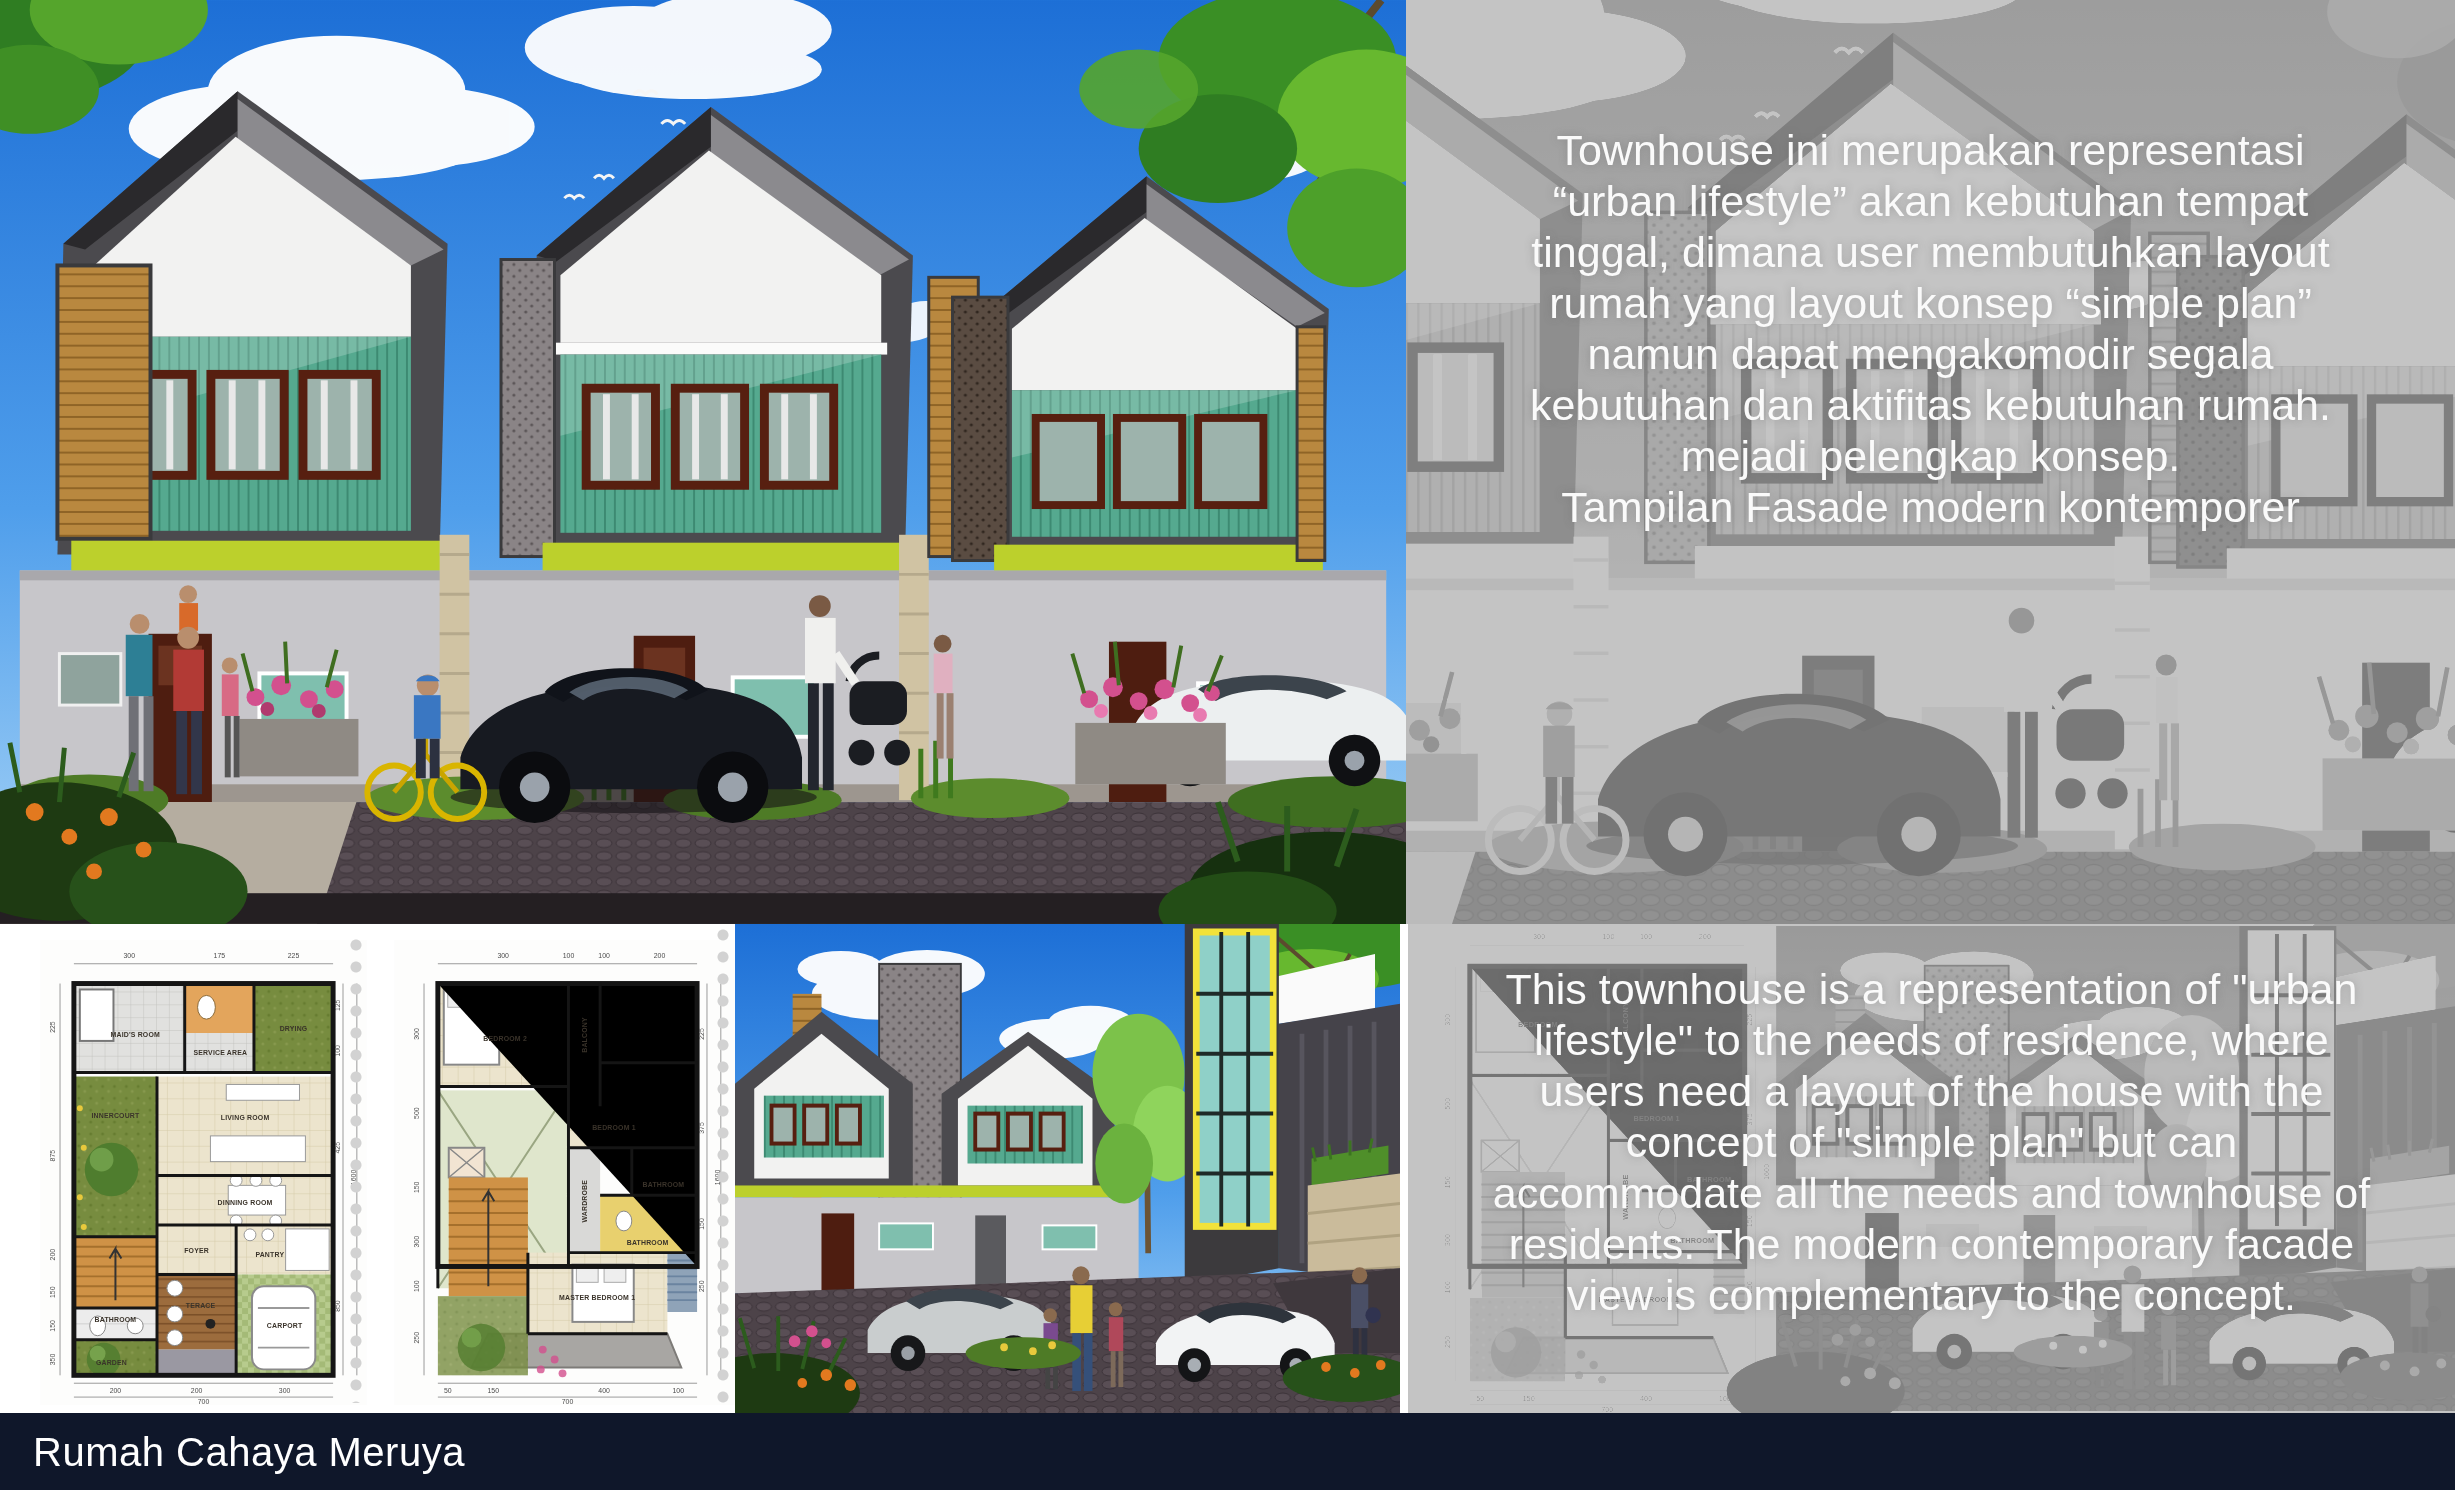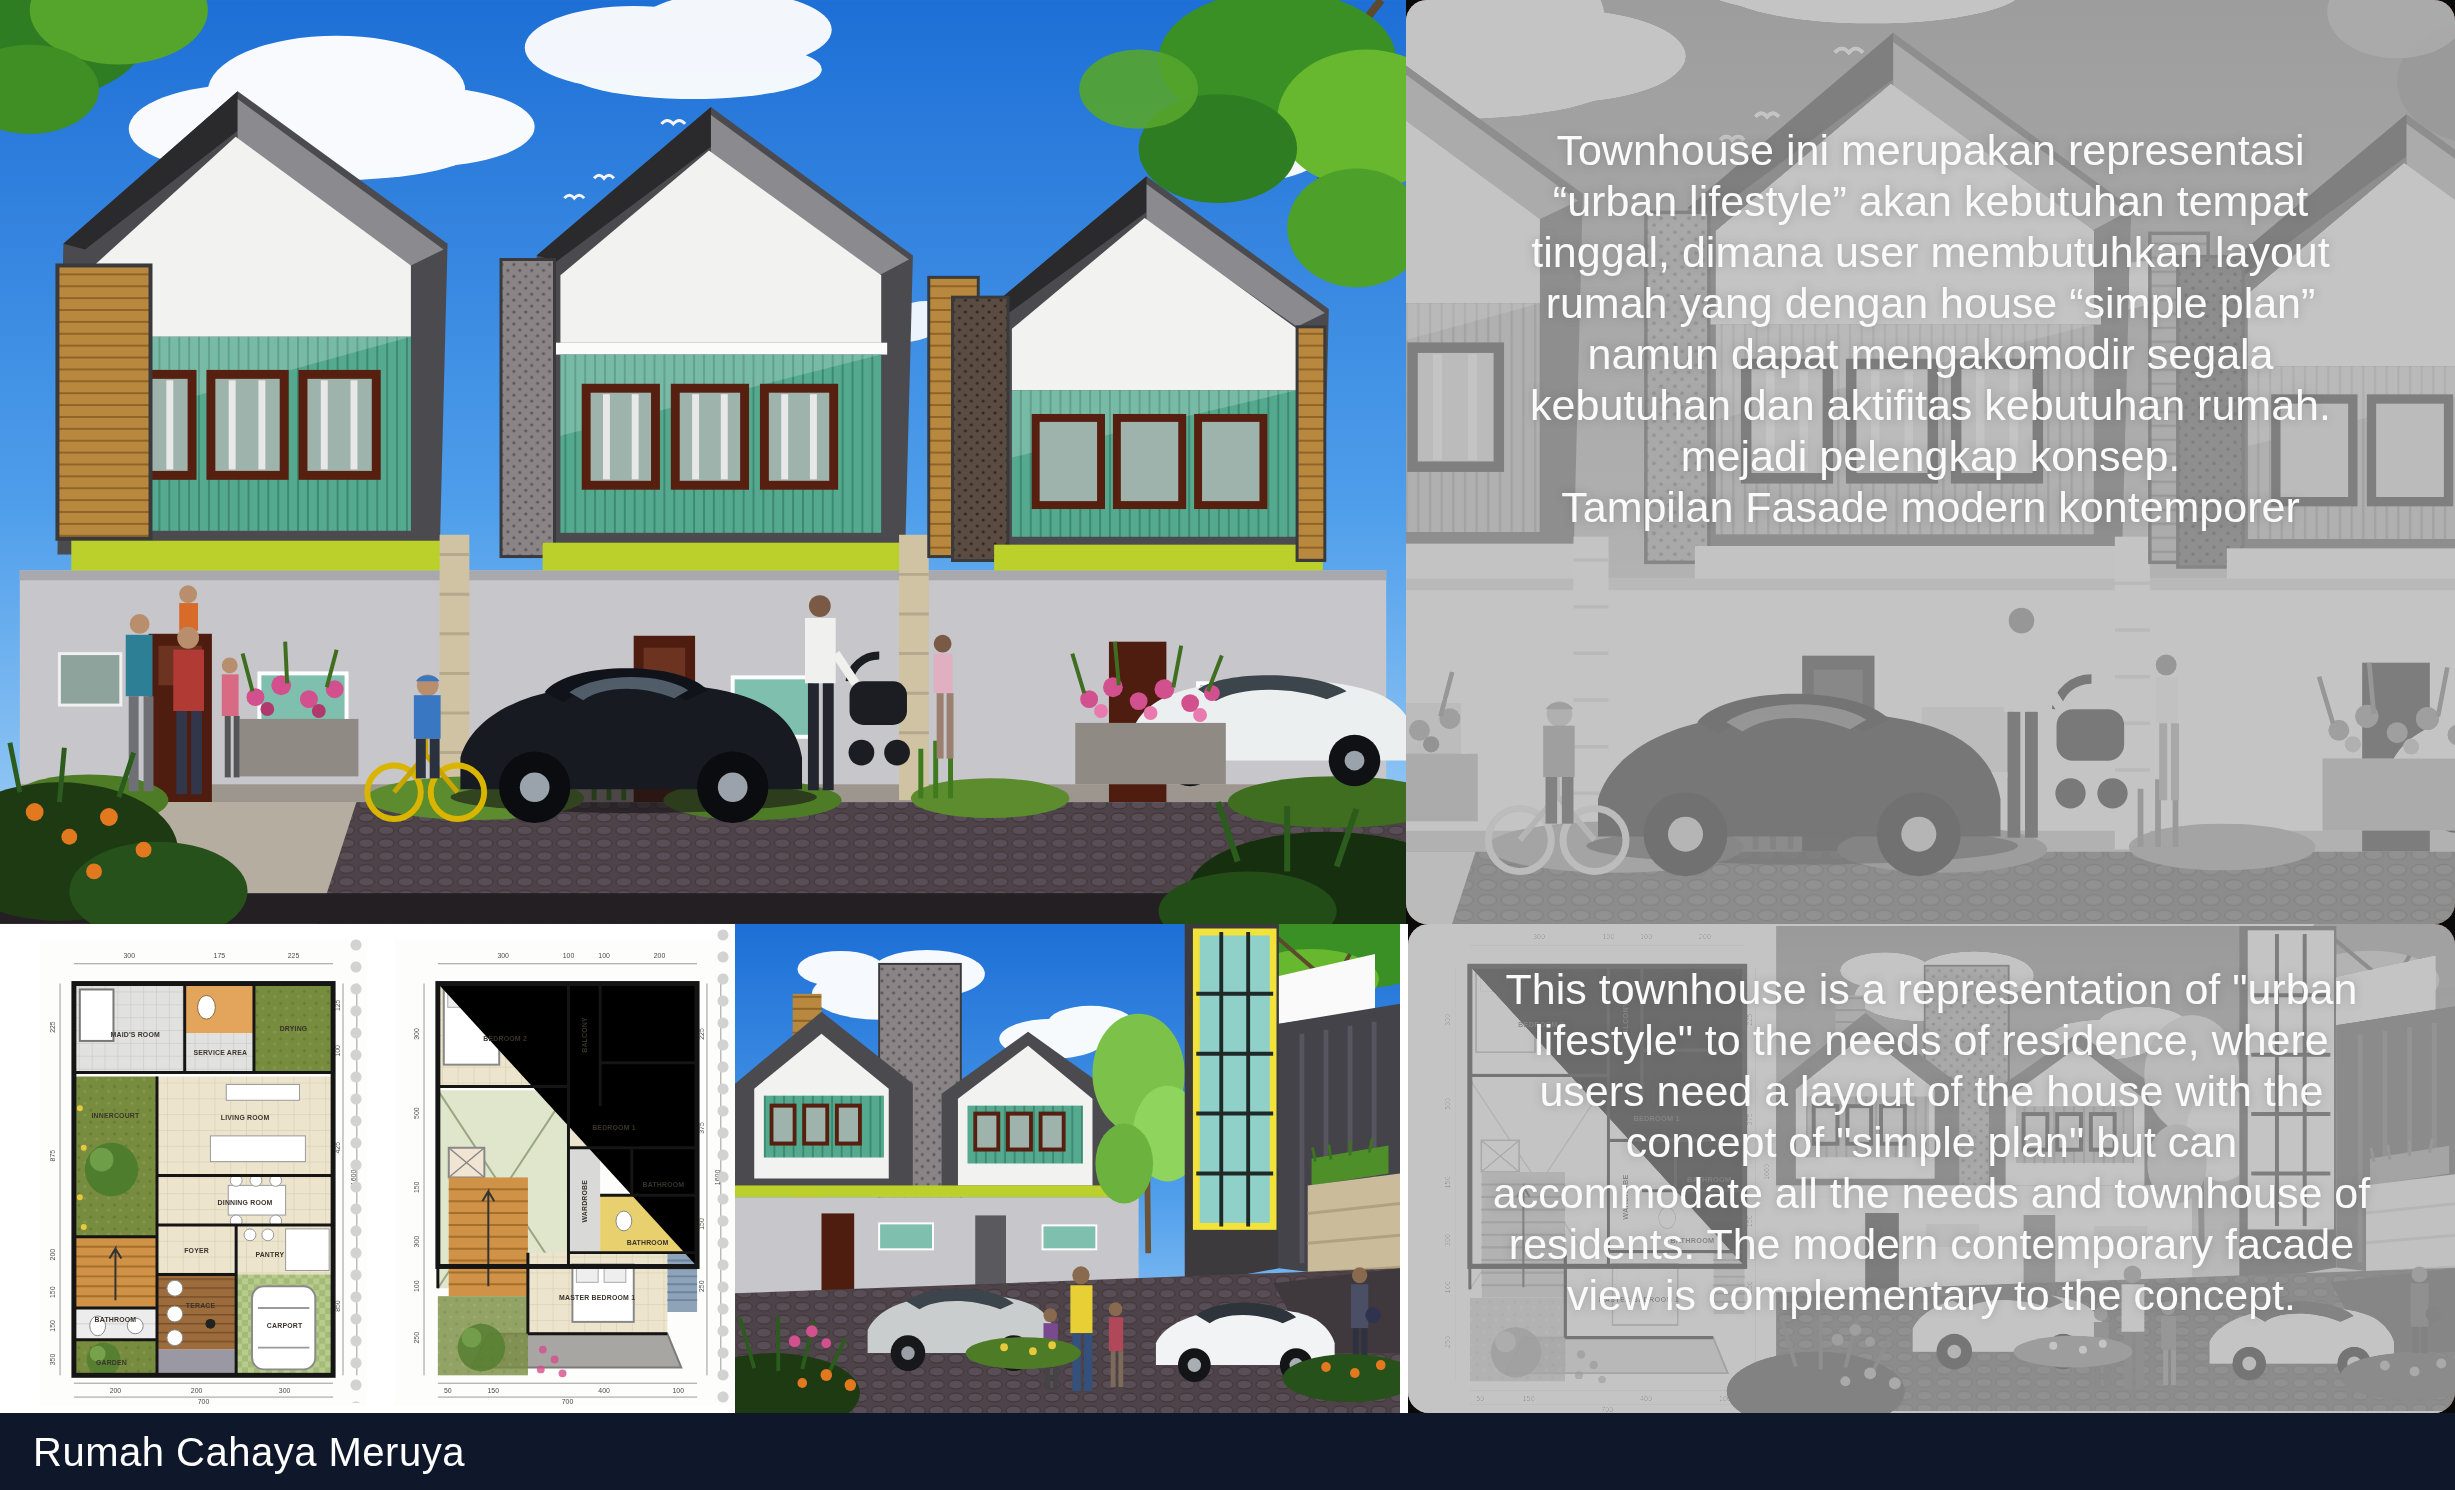--- a/index.html
+++ b/index.html
@@ -2,21 +2,21 @@
 <html><head>
 <meta charset="utf-8">
 <style>
   html,body{margin:0;padding:0;background:#000;}
   .page{position:relative;width:2455px;height:1491px;overflow:hidden;background:#0a0a0a;
         font-family:"Liberation Sans",sans-serif;}
   .abs{position:absolute;}
   
   .render-main{left:0;top:0;width:1406px;height:924px;overflow:hidden;background:#2f86e3;}
   
-  .panel{overflow:hidden;background:#7f1d1d;border-radius:21px;}
+  .panel{overflow:hidden;background:#7f1d1d;}
   .panel-top{left:1406px;top:0;width:1049px;height:924px;}
   .panel-bottom{left:1408px;top:924px;width:1047px;height:489px;}
   .panel-bg{position:absolute;left:0;top:0;width:100%;height:100%;}
   .gray{filter:grayscale(1) brightness(1.32) contrast(0.72);}
   .panel-overlay{position:absolute;inset:0;background:rgba(174,174,174,0.52);}
   .panel-text{position:absolute;left:20px;right:20px;text-align:center;color:#fafafa;
               font-size:43px;line-height:51px;font-weight:400;
               text-shadow:0 0 8px rgba(90,90,90,0.35);}
   .panel-text-id{top:125px;}
   .panel-text-en{top:40px;}
@@ -369,21 +369,21 @@
 
 <div class="abs panel panel-top">
   <svg class="panel-bg gray" viewBox="300 80 900 792" preserveAspectRatio="xMidYMid slice">
         <use href="#scene-main-g"></use>
       </svg>
   <div class="panel-overlay"></div>
   <div class="panel-text panel-text-id">
     <div>Townhouse ini merupakan representasi</div>
     <div>“urban lifestyle” akan kebutuhan tempat</div>
     <div>tinggal, dimana user membutuhkan layout</div>
-    <div>rumah yang dengan house “simple plan”</div>
+    <div>rumah yang layout konsep “simple plan”</div>
     <div>namun dapat mengakomodir segala</div>
     <div>kebutuhan dan aktifitas kebutuhan rumah.</div>
     <div>mejadi pelengkap konsep.</div>
     <div>Tampilan Fasade modern kontemporer</div>
   </div>
 </div>
 
 <div class="abs plans-area">
 
 <svg class="plan-svg" style="left:40px;top:16px" width="327" height="465" viewBox="0 0 330 470">

